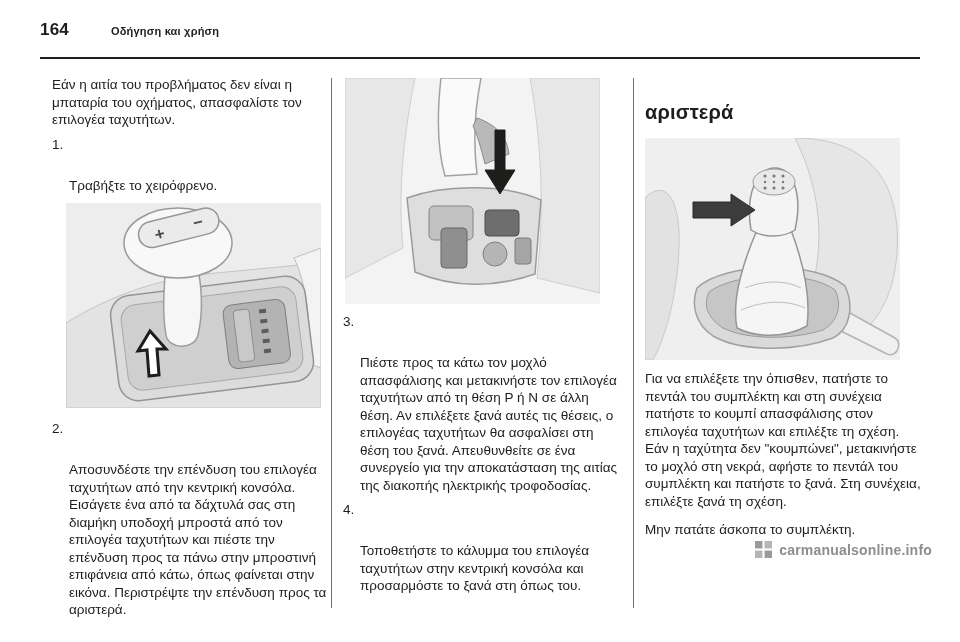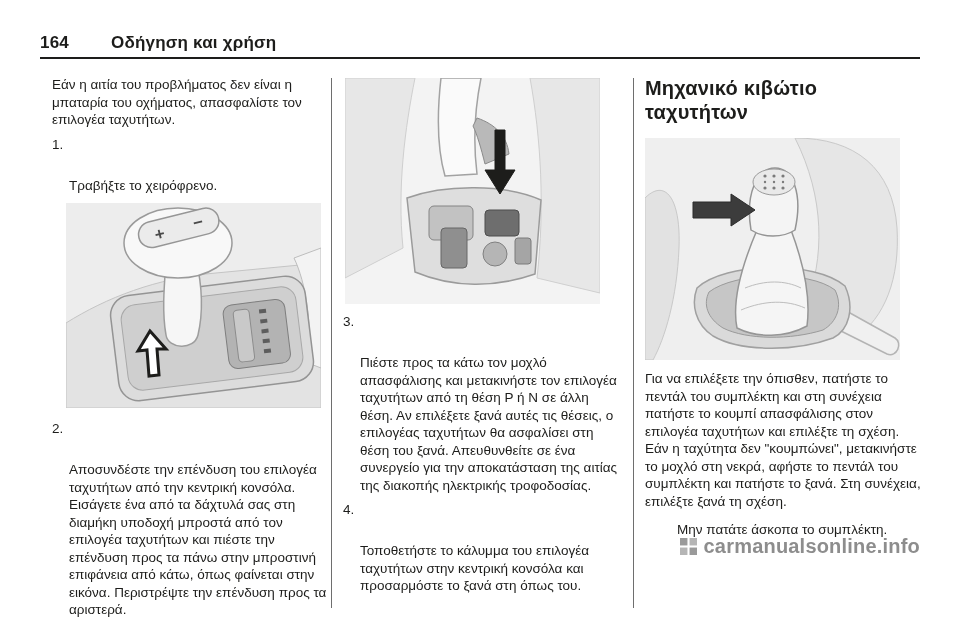--- a/index.html
+++ b/index.html
@@ -4,21 +4,21 @@
 <style>
   * { margin:0; padding:0; box-sizing:border-box; }
   html,body { width:960px; height:642px; background:#ffffff;
     font-family:"Liberation Sans", sans-serif; color:#1d1d1b; overflow:hidden; }
   .page { position:relative; width:960px; height:565px; background:#fff;padding-left:10px; }
 
   
   .hdr { position:absolute; left:40px; top:20px; width:880px; }
   .hdr-row { display:flex; align-items:baseline; gap:42px; }
   .pagenum { font-size:17px; font-weight:bold; letter-spacing:.2px; }
-  .chapter { font-size:17px; font-weight:bold; letter-spacing:.2px;margin-top:13px; }
+  .chapter { font-size:11px; font-weight:bold; letter-spacing:.2px; }
   .hdr-rule { position:absolute; left:40px; top:57px; width:880px; height:2px; background:#1d1d1b; }
 
   
   .vdiv { position:absolute; top:78px; height:530px; width:1px; background:#6e6e6e; }
   .vdiv.d1 { left:331px; }
   .vdiv.d2 { left:633px; }
 
   
   .col { position:absolute; top:76px; width:278px; font-size:13.5px; line-height:17.5px; }
   .col1 { left:52px; }
@@ -35,22 +35,22 @@
   .fig1 { margin:9px 0 0 14px; }
   .fig2 { margin:2px 0 0 2px; }
   .fig3 { margin:14px 0 0 0; }
 
   h2.h-main { font-size:20px; line-height:24px; font-weight:bold; letter-spacing:.2px; }
 
   .para { margin-top:9px; }
   .para.first { margin-top:10px; }
 
   
-  .watermark { position:absolute; right:40px; bottom:7px; display:flex; align-items:center; gap:7px;
-    color:#8d8d8d; font-size:20px; font-weight:bold; letter-spacing:.2px; cursor:pointer; }
+  .watermark { position:absolute; right:28px; bottom:7px; display:flex; align-items:center; gap:7px;
+    color:#8d8d8d; font-size:14px; font-weight:bold; letter-spacing:.2px; cursor:pointer; }
   .wm-ico { width:17px; height:17px; display:inline-block; }
 </style>
 </head>
 <body>
 
 <div class="page">
 
   <div class="hdr">
     <div class="hdr-row">
       <span class="pagenum">164</span>
@@ -140,22 +140,22 @@
     </div>
 
     <div class="step">
       <span class="num">4.</span>
       <span class="txt">Τοποθετήστε το κάλυμμα του επιλογέα ταχυτήτων στην κεντρική κονσόλα και προσαρμόστε το ξανά στη όπως του.</span>
     </div>
   </div>
 
   <div class="col col3">
     <h2 class="h-main">
-      <span>Μηχανικό κιβώτιο</span><br>
-      <span>ταχυτήτων</span>
+      <br>
+      <span>αριστερά</span>
     </h2>
 
     <figure>
       <svg class="fig fig3" width="255" height="222" viewBox="0 0 255 222">
         <rect x="0" y="0" width="255" height="222" fill="#efefef"></rect>
 
         <path d="M0,222 L0,60 C20,40 36,60 34,110 C32,160 20,200 8,222 Z" fill="#e2e2e2" stroke="#c9c9c9"></path>
         <path d="M150,0 C210,0 248,30 252,90 C255,140 240,180 210,200 L160,170 C180,120 180,60 150,0 Z" fill="#e6e6e6" stroke="#c9c9c9"></path>
 
         <path d="M196,170 L250,200 C258,205 252,220 242,216 L190,190 Z" fill="#f0f0f0" stroke="#b4b4b4" stroke-width="1.5"></path>
@@ -183,21 +183,21 @@
               <circle cx="138" cy="50" r="1.6"></circle>
           </g>
         </g>
 
         <polygon points="48,64 86,64 86,56 110,72 86,88 86,80 48,80" fill="#3c3c3c" stroke="#2a2a2a"></polygon>
       </svg>
     </figure>
 
     <p class="body para first">Για να επιλέξετε την όπισθεν, πατήστε το πεντάλ του συμπλέκτη και στη συνέχεια πατήστε το κουμπί απασφάλισης στον επιλογέα ταχυτήτων και επιλέξτε τη σχέση.</p>
     <p class="body para">Εάν η ταχύτητα δεν "κουμπώνει", μετακινήστε το μοχλό στη νεκρά, αφήστε το πεντάλ του συμπλέκτη και πατήστε το ξανά. Στη συνέχεια, επιλέξτε ξανά τη σχέση.</p>
-    <p class="body para" style="margin-top:11px;margin-left:32px;">Μην πατάτε άσκοπα το συμπλέκτη.</p>
+    <p class="body para" style="margin-top:11px;">Μην πατάτε άσκοπα το συμπλέκτη.</p>
   </div>
 
   <div class="watermark">
     <svg class="wm-ico" viewBox="0 0 16 16">
       <rect x="0" y="0" width="7" height="7" fill="#9a9a9a"></rect>
       <rect x="9" y="0" width="7" height="7" fill="#b5b5b5"></rect>
       <rect x="0" y="9" width="7" height="7" fill="#b5b5b5"></rect>
       <rect x="9" y="9" width="7" height="7" fill="#9a9a9a"></rect>
     </svg>
     <span>carmanualsonline.info</span>

